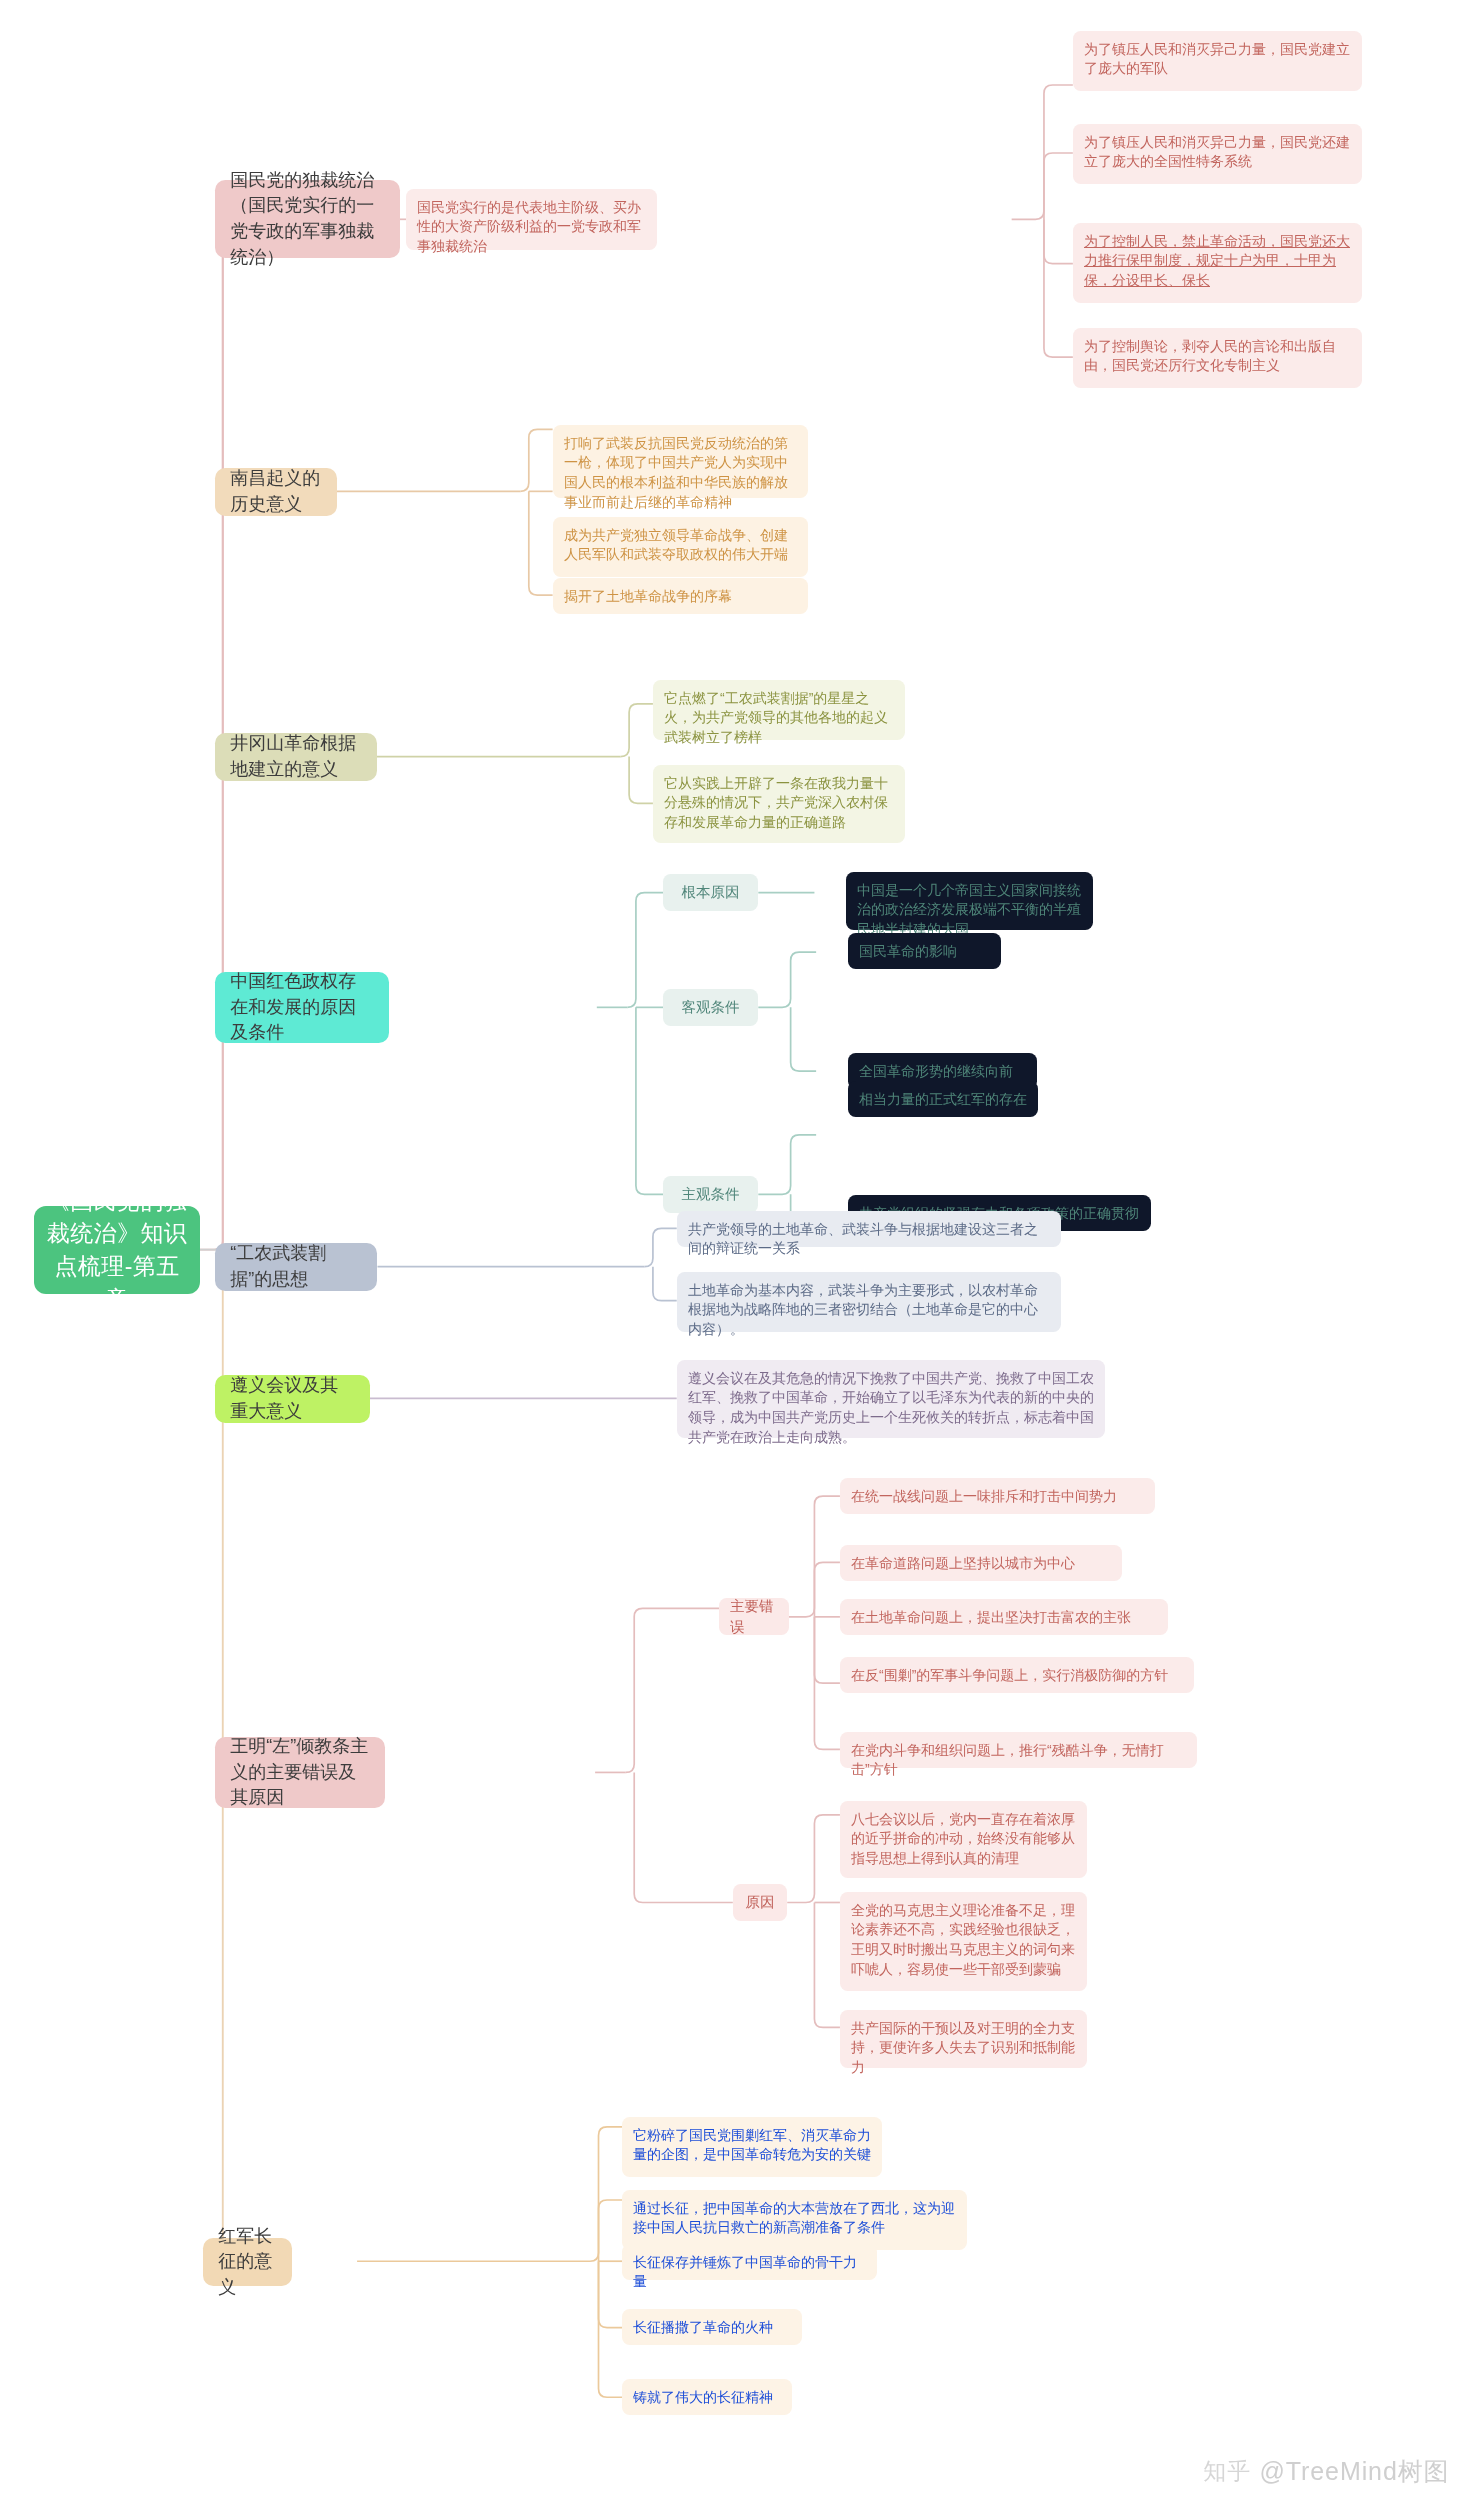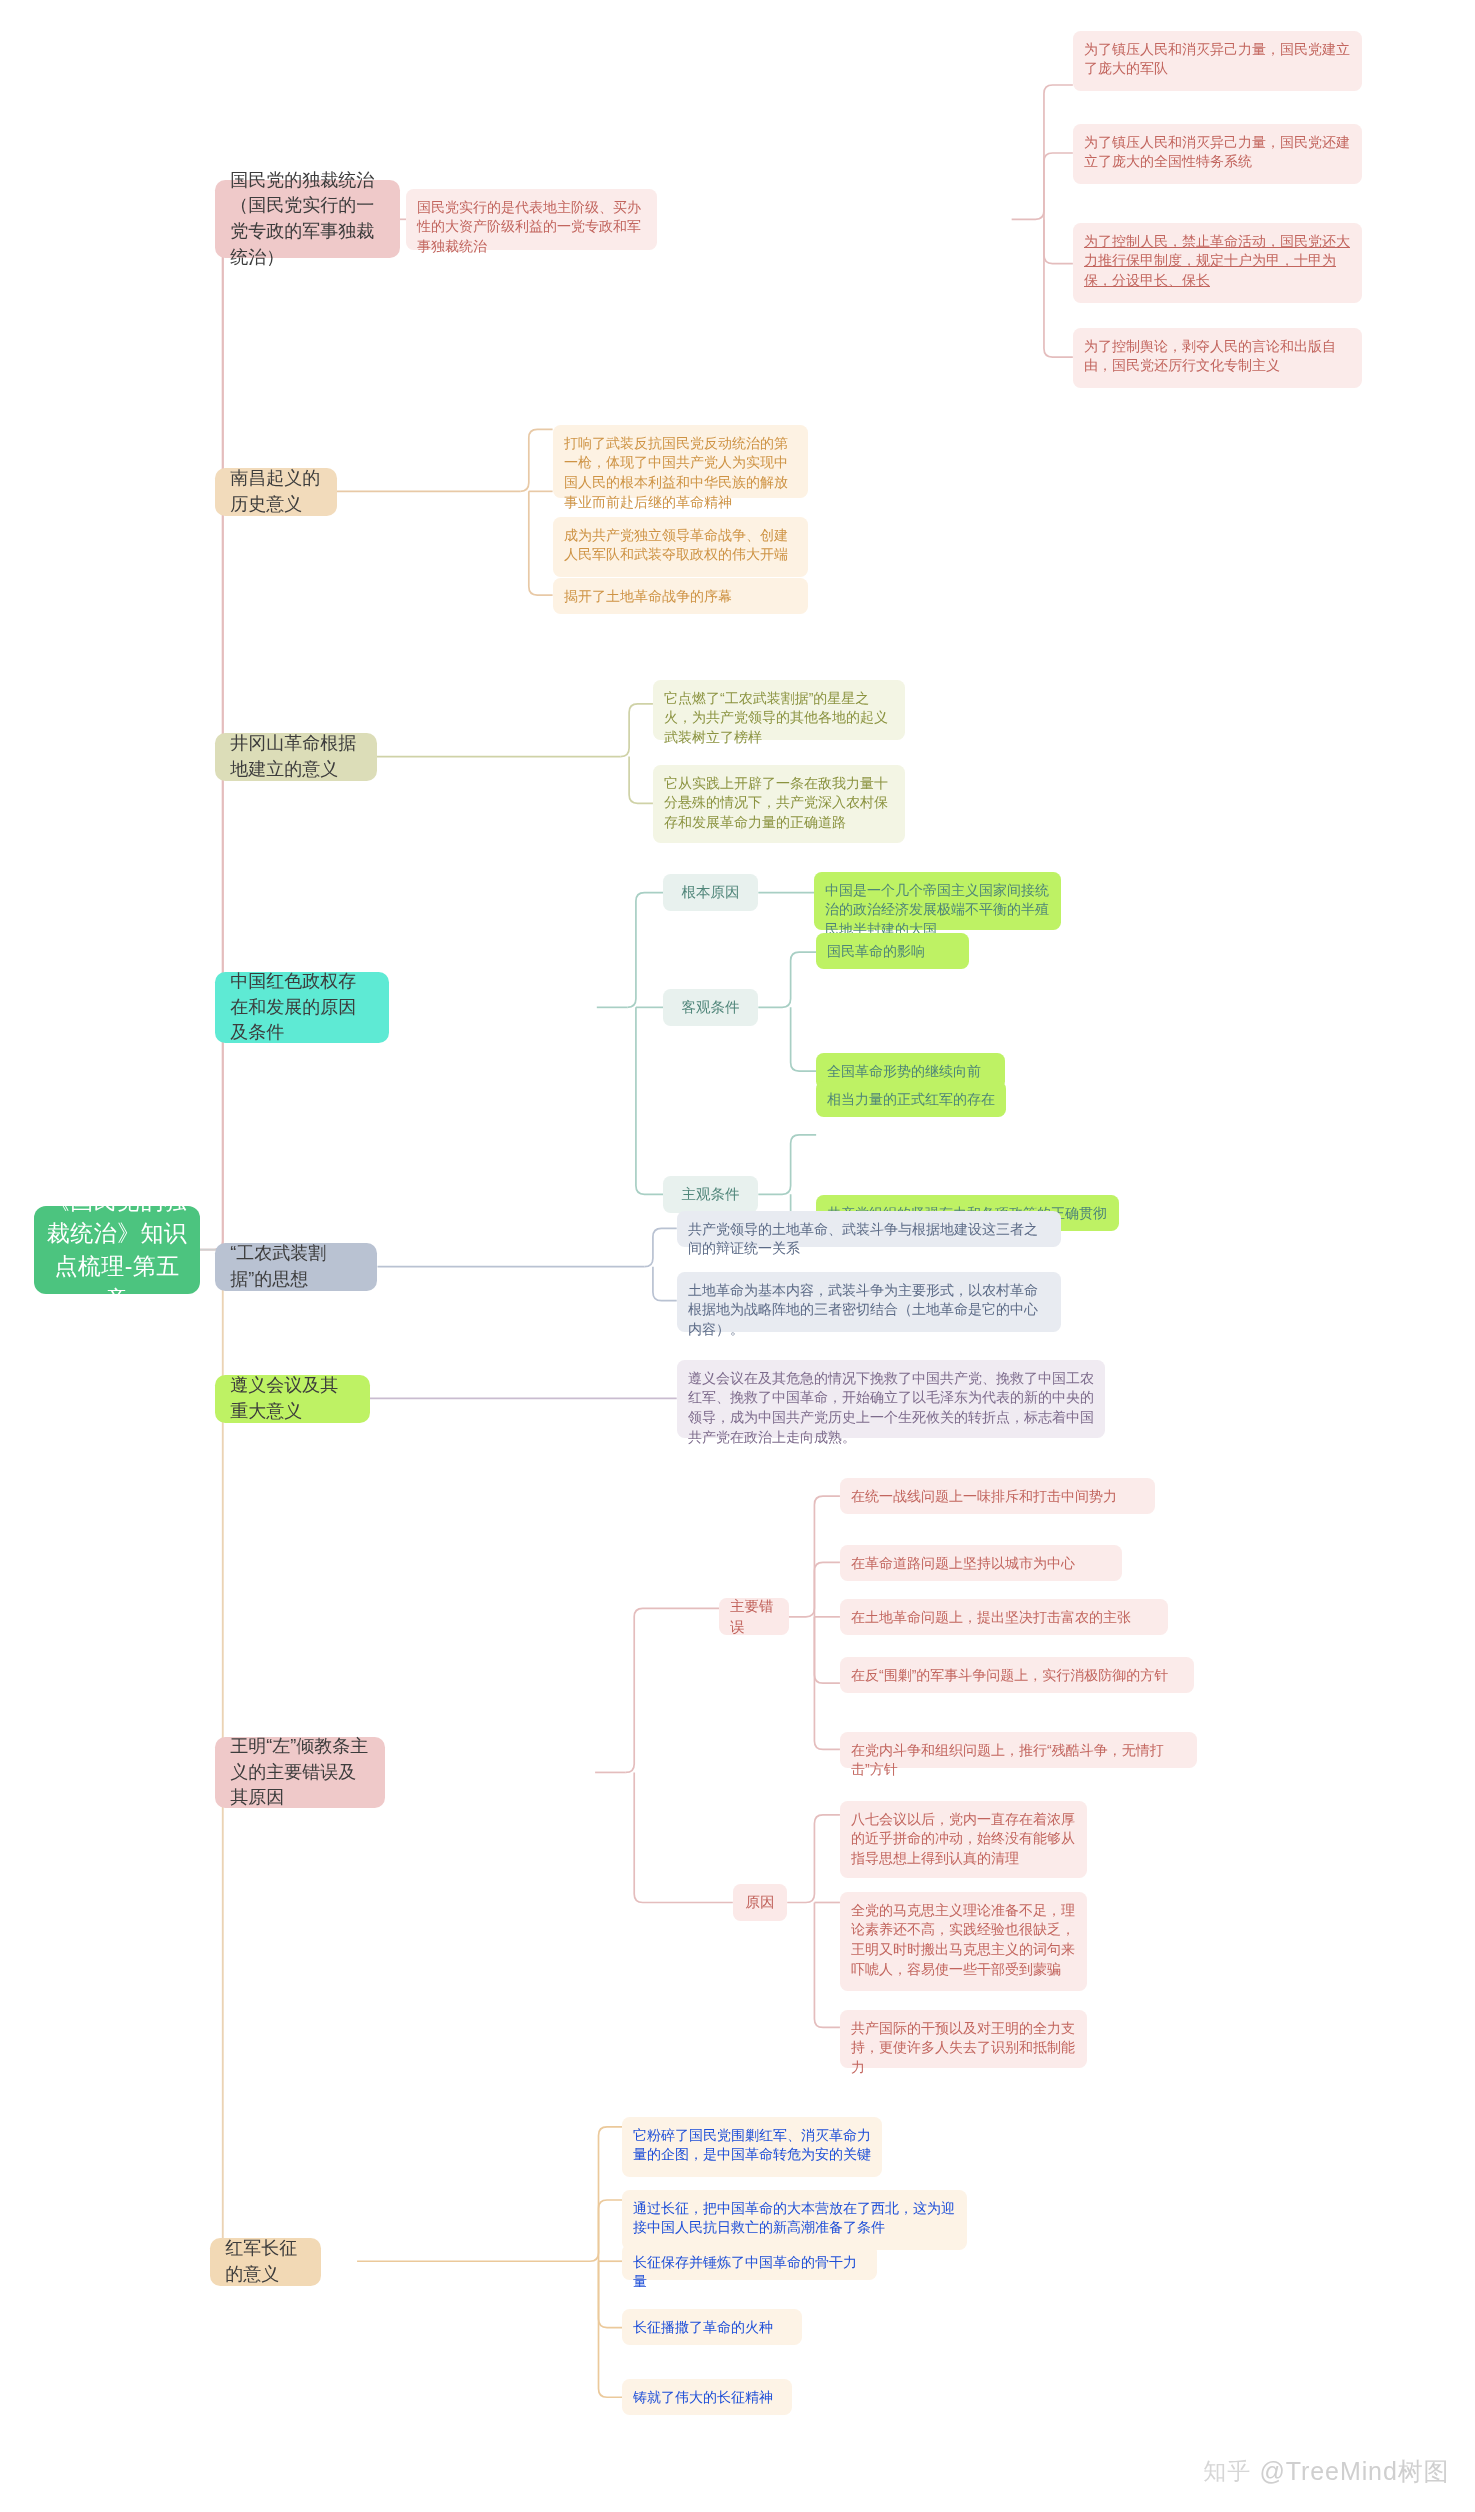--- a/index.html
+++ b/index.html
@@ -36,21 +36,21 @@
   
   .sub{font-size:14.5px;padding:7.7px 11px;border-radius:7.7px;}
   .s-teal {background:#E8F1EE;color:#4f8579;}
   .s-pink {background:#FBE9E8;color:#c0615a;}
 
   
   .leaf{font-size:14px;padding:8.5px 11px;border-radius:7.7px;align-items:flex-start;}
   .l-pink  {background:#FBEBEA;color:#C2655E;}
   .l-orange{background:#FDF2E3;color:#CE9344;}
   .l-olive {background:#F3F5E4;color:#8B9340;}
-  .l-teal  {background:#bef264;color:#4E8578;}
+  .l-teal  {background:#0f172a;color:#4E8578;margin-left:32px;}
   .l-blue  {background:#E8EBF1;color:#5C6B87;}
   .l-purple{background:#F0EBF2;color:#7D6B8C;}
   .l-tan   {background:#FDF3E6;color:#1d4ed8;}
 
   .watermark{
     position:absolute;right:25.5px;bottom:24px;
     color:#cfcfcf;font-size:25px;letter-spacing:0.9px;
     display:flex;align-items:center;gap:8.5px;
   }
   .wm-logo{color:#d6d6d6;font-size:23px;}
@@ -262,21 +262,21 @@
   <div class="node leaf l-pink" style="left:840px;top:1801px;width:247px;height:77px;">
     <span>八七会议以后，党内一直存在着浓厚的近乎拼命的冲动，始终没有能够从指导思想上得到认真的清理</span>
   </div>
   <div class="node leaf l-pink" style="left:840px;top:1892px;width:247px;height:99px;">
     <span>全党的马克思主义理论准备不足，理论素养还不高，实践经验也很缺乏，王明又时时搬出马克思主义的词句来吓唬人，容易使一些干部受到蒙骗</span>
   </div>
   <div class="node leaf l-pink" style="left:840px;top:2010px;width:247px;height:58px;">
     <span>共产国际的干预以及对王明的全力支持，更使许多人失去了识别和抵制能力</span>
   </div>
 
-  <div class="node topic t-tan" style="left:210px;top:2238px;width:111px;height:48px;">
+  <div class="node topic t-tan" style="left:203px;top:2238px;width:89px;height:48px;">
     <span>红军长征的意义</span>
   </div>
   <div class="node leaf l-tan" style="left:622px;top:2117px;width:260px;height:60px;">
     <span>它粉碎了国民党围剿红军、消灭革命力量的企图，是中国革命转危为安的关键</span>
   </div>
   <div class="node leaf l-tan" style="left:622px;top:2190px;width:345px;height:60px;">
     <span>通过长征，把中国革命的大本营放在了西北，这为迎接中国人民抗日救亡的新高潮准备了条件</span>
   </div>
   <div class="node leaf l-tan" style="left:622px;top:2244px;width:255px;height:36px;">
     <span>长征保存并锤炼了中国革命的骨干力量</span>

